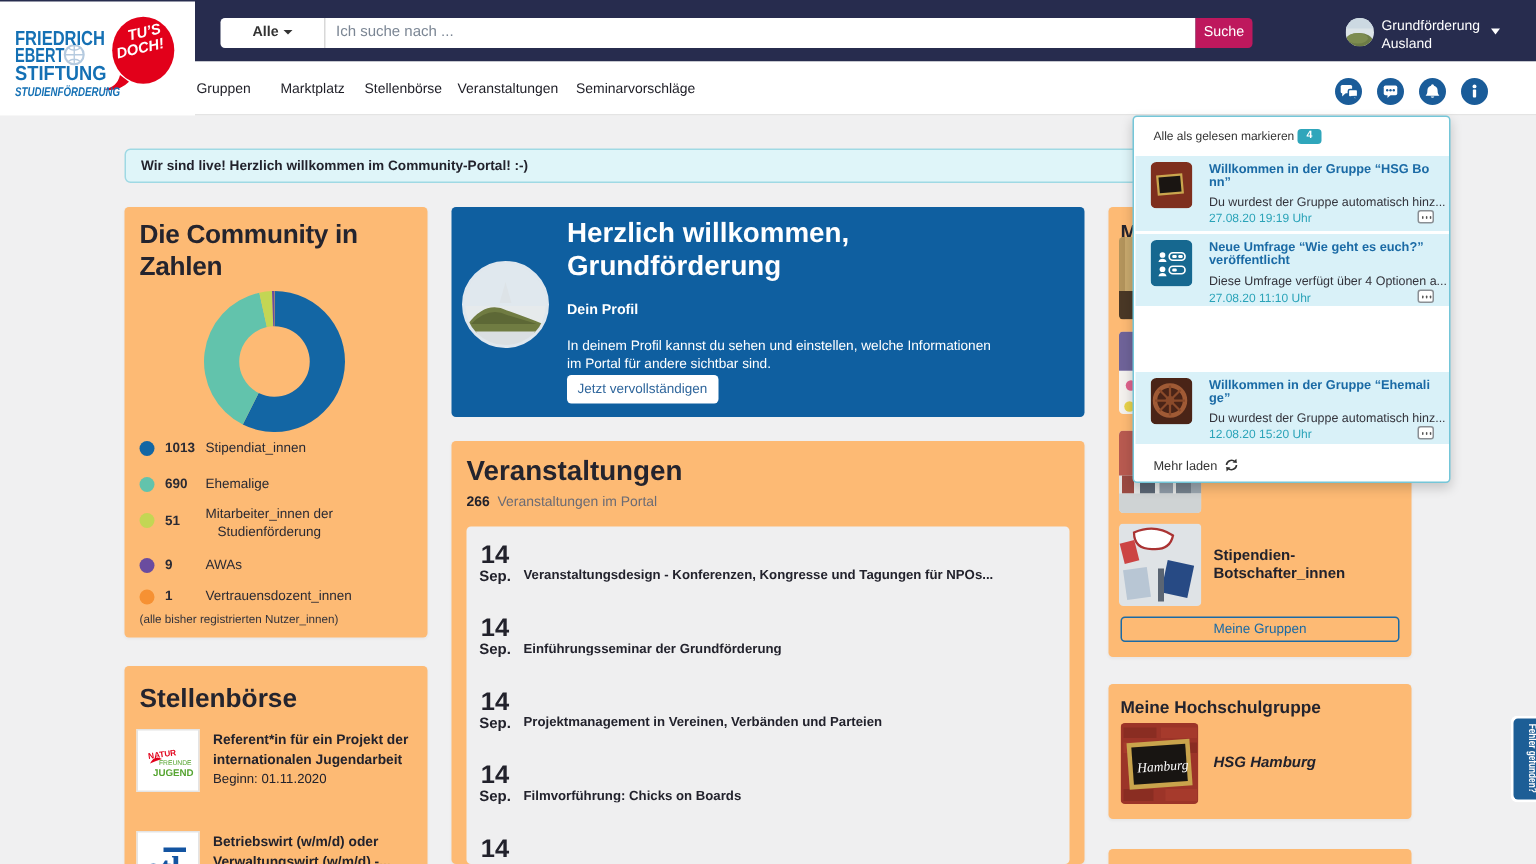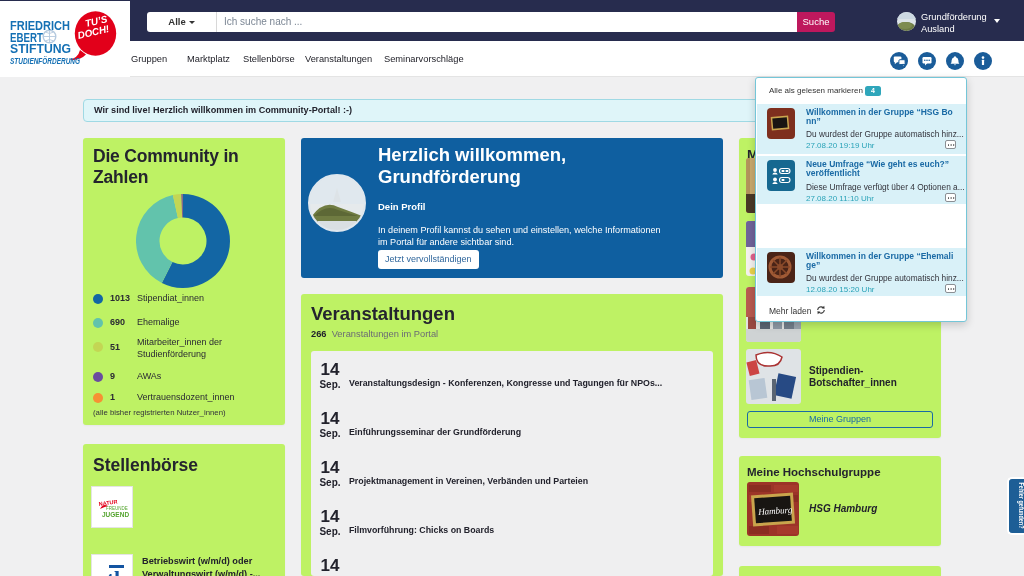--- a/index.html
+++ b/index.html
@@ -18,29 +18,29 @@
 #suchebtn { position:absolute; left:797px; top:12px; width:38px; height:20px; background:#be185d; border-radius:0 3px 3px 0; color:#fff; font-size:9.5px; line-height:20px; text-align:center; }
 #avatar { position:absolute; left:897px; top:12px; width:19px; height:19px; border-radius:50%; overflow:hidden; }
 #username { position:absolute; left:921px; top:11px; color:#fff; font-size:9.3px; line-height:12px; }
 #ucaret { position:absolute; left:994px; top:19px; width:0; height:0; border-left:3.5px solid transparent; border-right:3.5px solid transparent; border-top:4px solid #fff; }
 
 .navlink { position:absolute; top:54px; font-size:9.3px; color:#1c1c24; }
 .iconbtn { position:absolute; top:52px; width:18px; height:18px; border-radius:50%; background:#1a5c99; }
 .iconbtn svg { position:absolute; left:0; top:0; }
 
 
-.card { position:absolute; background:#bef264; border-radius:3px; box-shadow:0 1px 2px rgba(0,0,0,0.04); }
+.card { position:absolute; background:#fdba74; border-radius:3px; box-shadow:0 1px 2px rgba(0,0,0,0.04); }
 
 #alert { position:absolute; left:83px; top:99px; width:858px; height:23px; background:#dff5f9; border:1px solid #9fd9e4; border-radius:4px; font-size:9.1px; font-weight:bold; color:#22222c; line-height:21px; padding-left:10px; }
 
 
 #community { left:83px; top:138px; width:202px; height:287px; }
 .h2 { font-weight:bold; color:#24242e; }
 #community .h2 { position:absolute; left:10px; top:8px; font-size:17.5px; line-height:20.5px; letter-spacing:-0.2px; }
-.legrow { position:absolute; left:10px; width:186px; font-size:9px; color:#2a2a33; }
+.legrow { position:absolute; left:10px; width:186px; font-size:9px; color:#2a2a33;text-align:center; }
 .legdot { position:absolute; left:0; top:50%; margin-top:-5px; width:10px; height:10px; border-radius:50%; }
 .legnum { position:absolute; left:17px; top:0; font-weight:bold; }
 .legtxt { position:absolute; left:44px; top:0; }
 #community .foot { position:absolute; left:10px; top:270px; font-size:7.8px; color:#33333b; }
 
 
 #stellen { left:83px; top:444px; width:202px; height:200px; }
 #stellen .h2 { position:absolute; left:10px; top:10.5px; font-size:17.5px; }
 .job { position:absolute; left:8px; width:186px; }
 .joblogo { position:absolute; left:0; top:0; width:42px; height:42px; border:1px solid #e4e4e4; background:#fff; }
@@ -222,20 +222,21 @@
 
 <div class="card" id="stellen">
   <div class="h2">Stellenbörse</div>
   <div class="job" style="top:42px;height:44px;">
     <div class="joblogo"><svg width="40" height="40" viewBox="0 0 40 40">
           <text x="7" y="19" font-size="5.5" fill="#e2001a" font-weight="bold" transform="rotate(-8 7 19)">NATUR</text>
           <text x="14" y="23" font-size="4.5" fill="#56a531">FREUNDE</text>
           <text x="10" y="30" font-size="6.5" font-weight="bold" fill="#56a531">JUGEND</text>
           <path d="M8 22 q3 -6 8 -3 q-4 1 -8 3z" fill="#e2001a"></path>
         </svg></div>
+    <div class="jobtxt"><b>Referent*in für ein Projekt der<br>internationalen Jugendarbeit</b><br>Beginn: 01.11.2020</div>
   </div>
   <div class="job" style="top:110px;height:44px;">
     <div class="joblogo"><svg width="40" height="40" viewBox="0 0 40 40">
           <text x="5" y="31" font-size="22" font-weight="bold" fill="#1354a1" font-family="Liberation Serif">etl</text>
           <rect x="17" y="10" width="15" height="3" fill="#1354a1"></rect>
         </svg></div>
     <div class="jobtxt"><b>Betriebswirt (w/m/d) oder<br>Verwaltungswirt (w/m/d) -...</b></div>
   </div>
 </div>
 

